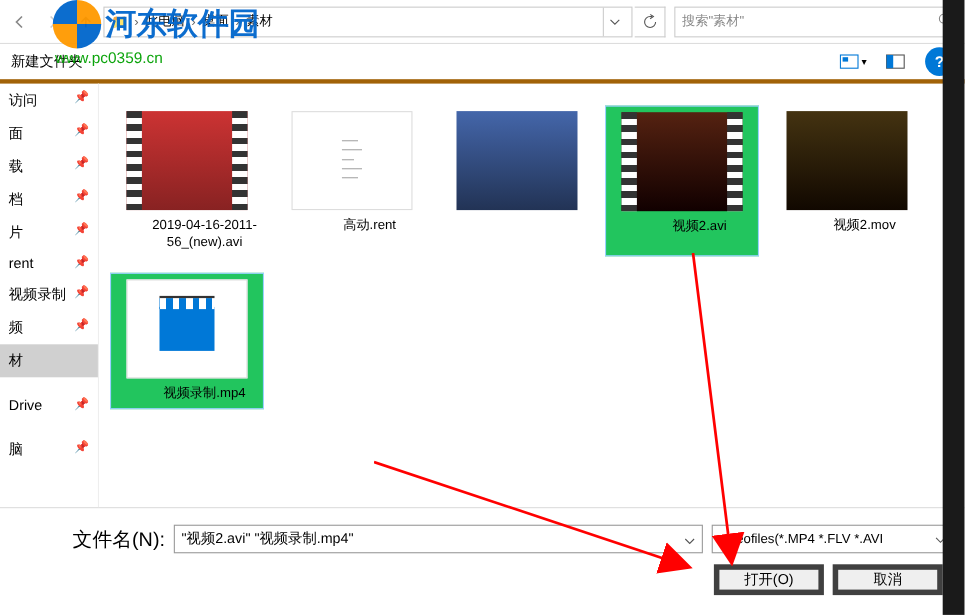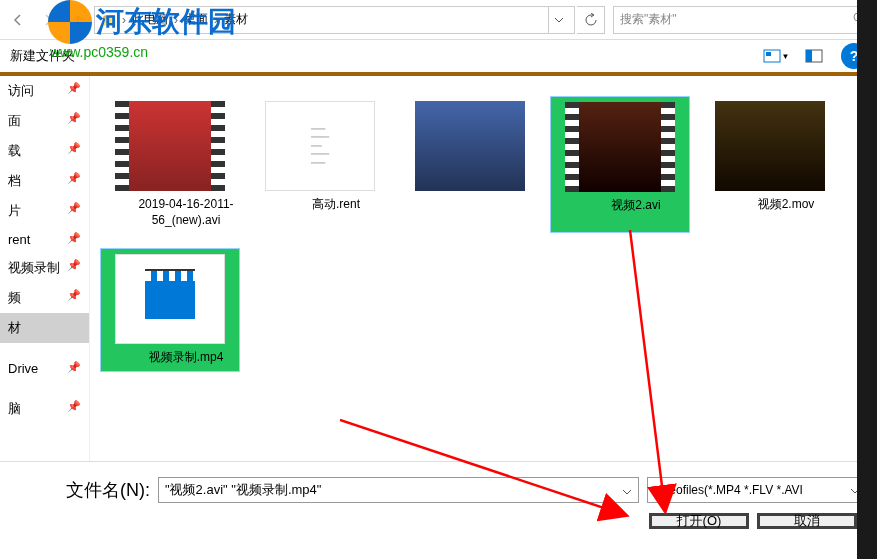--- a/index.html
+++ b/index.html
@@ -38,21 +38,21 @@
     .clip-icon { width: 50px; height: 40px; background: #0078d7; position: relative; }
     .clip-icon::before { content: ''; position: absolute; top: -10px; left: 0; right: 0; height: 10px; background: repeating-linear-gradient(90deg, #fff 0 6px, #0078d7 6px 12px); border-top: 2px solid #333; }
     .file-label { line-height: 1.3; word-break: break-all; margin-left: 32px; }
     
     .footer { border-top: 1px solid #ddd; padding: 15px 10px 10px; }
     .row { display: flex; align-items: center; margin-bottom: 10px; gap: 8px; }
     .row-label { width: 140px; text-align: right; font-size: 18px; }
     .filename-input { flex: 1; height: 26px; border: 1px solid #999; padding: 0 6px; font-size: 13px; display: flex; align-items: center; }
     .filter-select { width: 220px; height: 26px; border: 1px solid #999; padding: 0 6px; font-size: 12px; display: flex; align-items: center; justify-content: space-between; }
     .btn-row { display: flex; justify-content: flex-end; gap: 8px; padding-right: 10px; }
-    .btn { width: 100px; height: 16px; border: 3px solid #404040; background: #efefef; font-size: 13px; cursor: pointer; display: flex; align-items: center; justify-content: center; }
+    .btn { width: 100px; height: 28px; border: 5px solid #404040; background: #efefef; font-size: 13px; cursor: pointer; display: flex; align-items: center; justify-content: center; }
     
     .watermark { position: absolute; top: 0; left: 0; pointer-events: none; opacity: 0.95; }
     .watermark .logo { font-size: 28px; font-weight: bold; color: #0066cc; display: flex; align-items: center; margin-left: 48px; }
     .watermark .url { font-size: 14px; color: #00a000; margin-left: 50px; }
     .logo-icon { width: 44px; height: 44px; border-radius: 50%; background: conic-gradient(#ff9900 0 25%, #0066cc 25% 50%, #ff9900 50% 75%, #0066cc 75%); display: inline-block; margin-right: 4px; }
     
     .dark-strip { position: absolute; right: 0; top: 0; width: 20px; height: 100%; background: #1a1a1a; }
     
     .arrow { position: absolute; pointer-events: none; }
     

